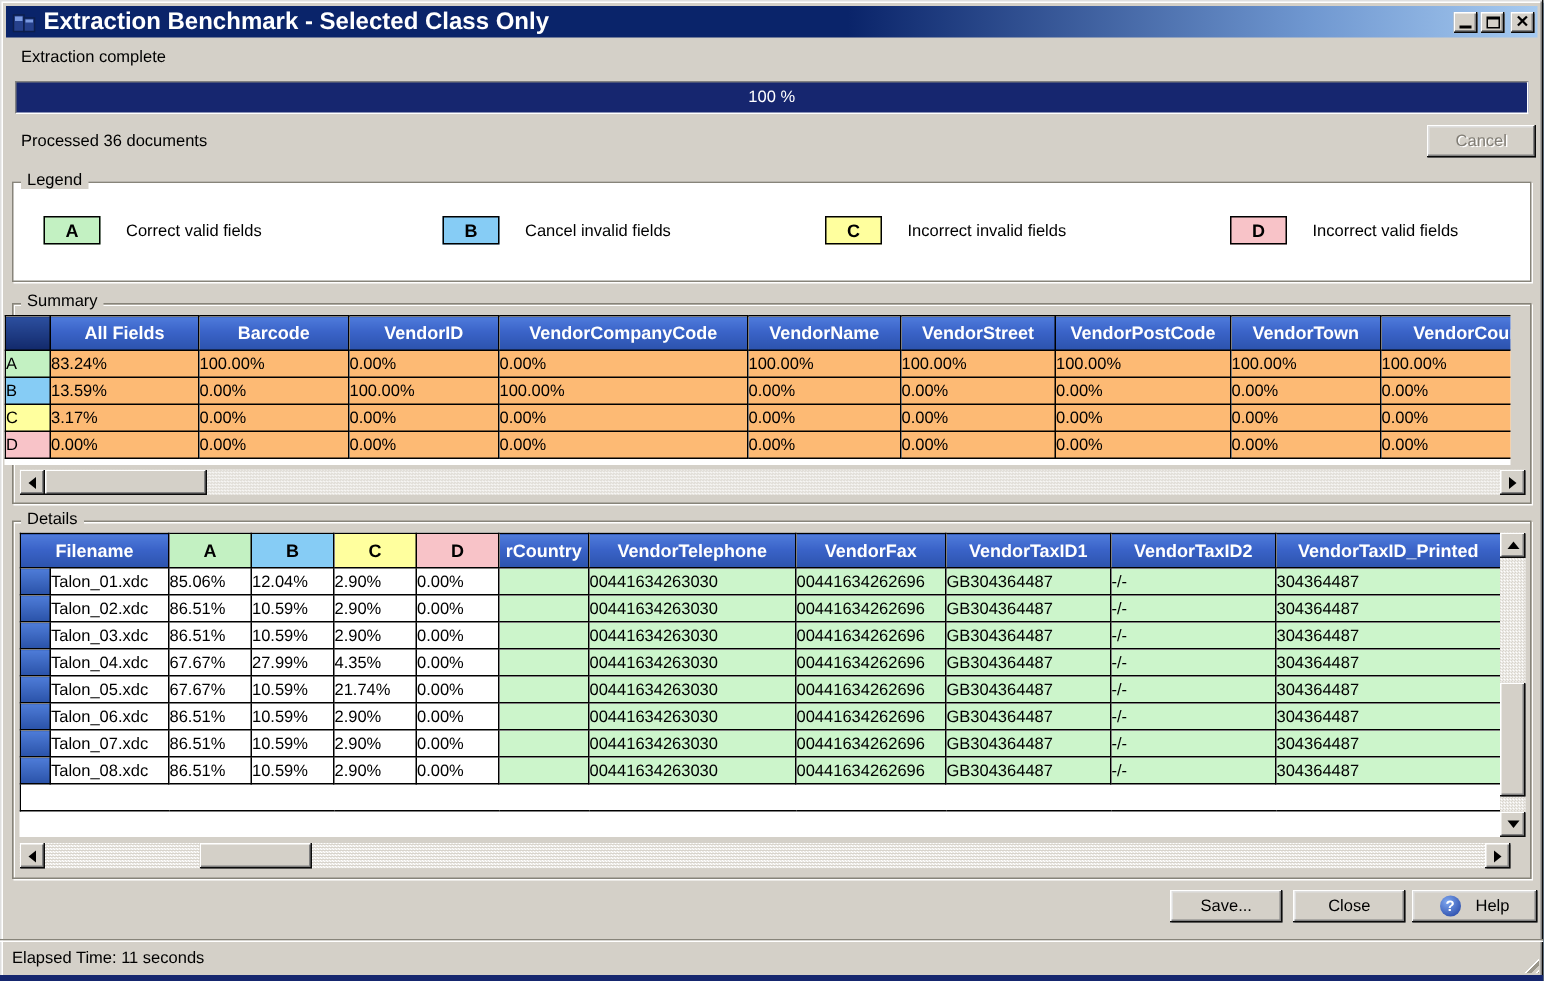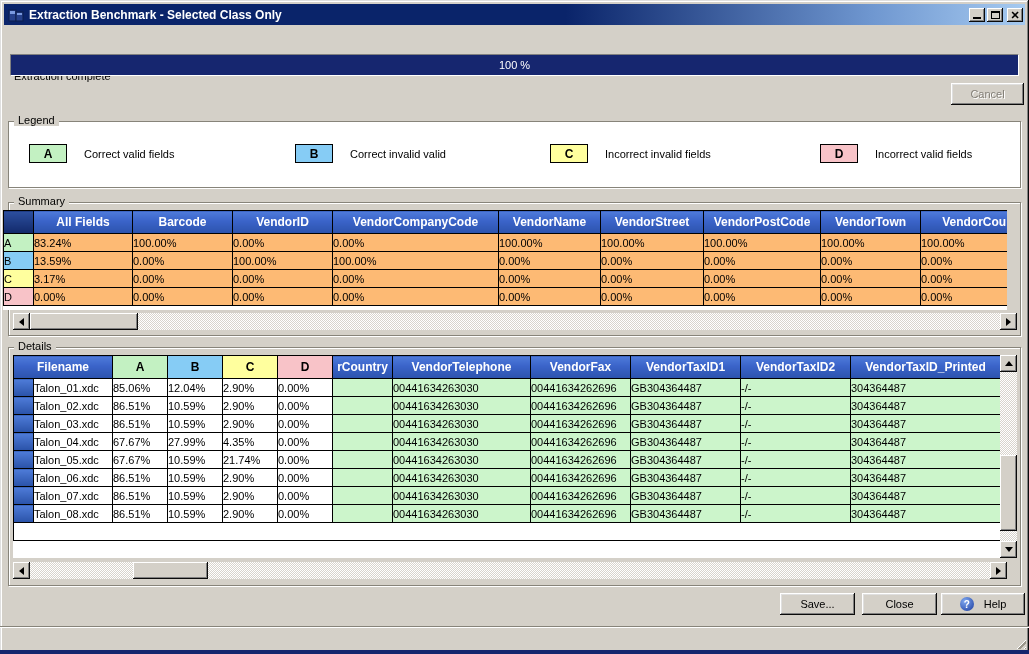--- a/index.html
+++ b/index.html
@@ -2,29 +2,29 @@
 <html style="--tb-l: #0a246a; --tb-r: #a6caf0; --prog: #16266f; --hdr-t: #4f7bdb; --hdr-b: #2c53ad; --grn: #ccf5cb;"><head>
 <meta charset="utf-8">
 <style>
   html,body{margin:0;padding:0;background:#3a6ea5;}
   #win{position:relative;width:1029px;height:654px;background:#d4d0c8;
     font-family:"Liberation Sans",sans-serif;font-size:11px;color:#000;overflow:hidden;
     box-shadow:inset -1px -1px #0a0a0a,inset 1px 1px #dfdfdf,inset -2px -2px #808080,inset 2px 2px #fff;}
   .titlebar{position:absolute;left:4px;top:4px;width:1021px;height:21px;box-sizing:border-box;
     background:linear-gradient(90deg,var(--tb-l) 0%,var(--tb-l) 55%,#6f97d0 85%,var(--tb-r) 100%);
     display:flex;align-items:center;padding:0 2px 0 4px;}
-  .title-text{color:#fff;font-weight:bold;font-size:12px;margin-left:5px;flex:1;white-space:nowrap;}
+  .title-text{color:#fff;font-weight:bold;font-size:16px;margin-left:5px;flex:1;white-space:nowrap;}
   .tb-btn{width:16px;height:14px;background:#d4d0c8;margin-left:2px;position:relative;
     box-shadow:inset -1px -1px #0a0a0a,inset 1px 1px #fff,inset -2px -2px #808080;
     display:flex;align-items:center;justify-content:center;}
   .tb-btn.gap{margin-left:4px;}
   .glyph-min{width:8px;height:2px;background:#000;margin-top:7px;}
   .glyph-max{width:9px;height:8px;border:1px solid #000;border-top:2px solid #000;box-sizing:border-box;}
   .glyph-x{font-size:11px;font-weight:bold;line-height:10px;}
-  .lbl{position:absolute;white-space:nowrap;margin-top:38px;}
+  .lbl{position:absolute;white-space:nowrap;}
   .progress{position:absolute;left:10px;top:54px;width:1009px;height:22px;box-sizing:border-box;
     border-top:1px solid #808080;border-left:1px solid #808080;border-bottom:1px solid #fff;border-right:1px solid #fff;
     background:var(--prog);display:flex;align-items:center;justify-content:center;}
   .progress span{color:#fff;font-size:11px;}
   .pushbtn{position:absolute;height:22px;box-sizing:border-box;background:#d4d0c8;
     box-shadow:inset -1px -1px #0a0a0a,inset 1px 1px #fff,inset -2px -2px #808080,inset 2px 2px #dfdfdf;
     display:flex;align-items:center;justify-content:center;font-size:11px;gap:10px;cursor:default;}
   .pushbtn.disabled{color:#827e76;text-shadow:1px 1px 0 #fff;}
   .help-ico{width:14px;height:14px;border-radius:50%;background:radial-gradient(circle at 35% 30%,#7fa8f0,#1c3c9e);
     color:#fff;font-weight:bold;font-size:10px;display:flex;align-items:center;justify-content:center;}
@@ -112,21 +112,21 @@
 
   <div class="groupbox legendbox" style="left:8px;top:121px;width:1013px;height:67px;">
     <span class="gb-label">Legend</span>
     <div id="legend-items">
         <div class="legend-item" style="left: 20px;">
           <span class="legend-key" style="background: rgb(195, 241, 194);">A</span>
           <span class="legend-text">Correct valid fields</span>
         </div>
         <div class="legend-item" style="left: 286px;">
           <span class="legend-key" style="background: rgb(134, 204, 245);">B</span>
-          <span class="legend-text">Correct invalid valid</span>
+          <span class="legend-text">Cancel invalid fields</span>
         </div>
         <div class="legend-item" style="left: 541px;">
           <span class="legend-key" style="background: rgb(255, 255, 158);">C</span>
           <span class="legend-text">Incorrect invalid fields</span>
         </div>
         <div class="legend-item" style="left: 811px;">
           <span class="legend-key" style="background: rgb(248, 195, 200);">D</span>
           <span class="legend-text">Incorrect valid fields</span>
         </div>
       </div>

